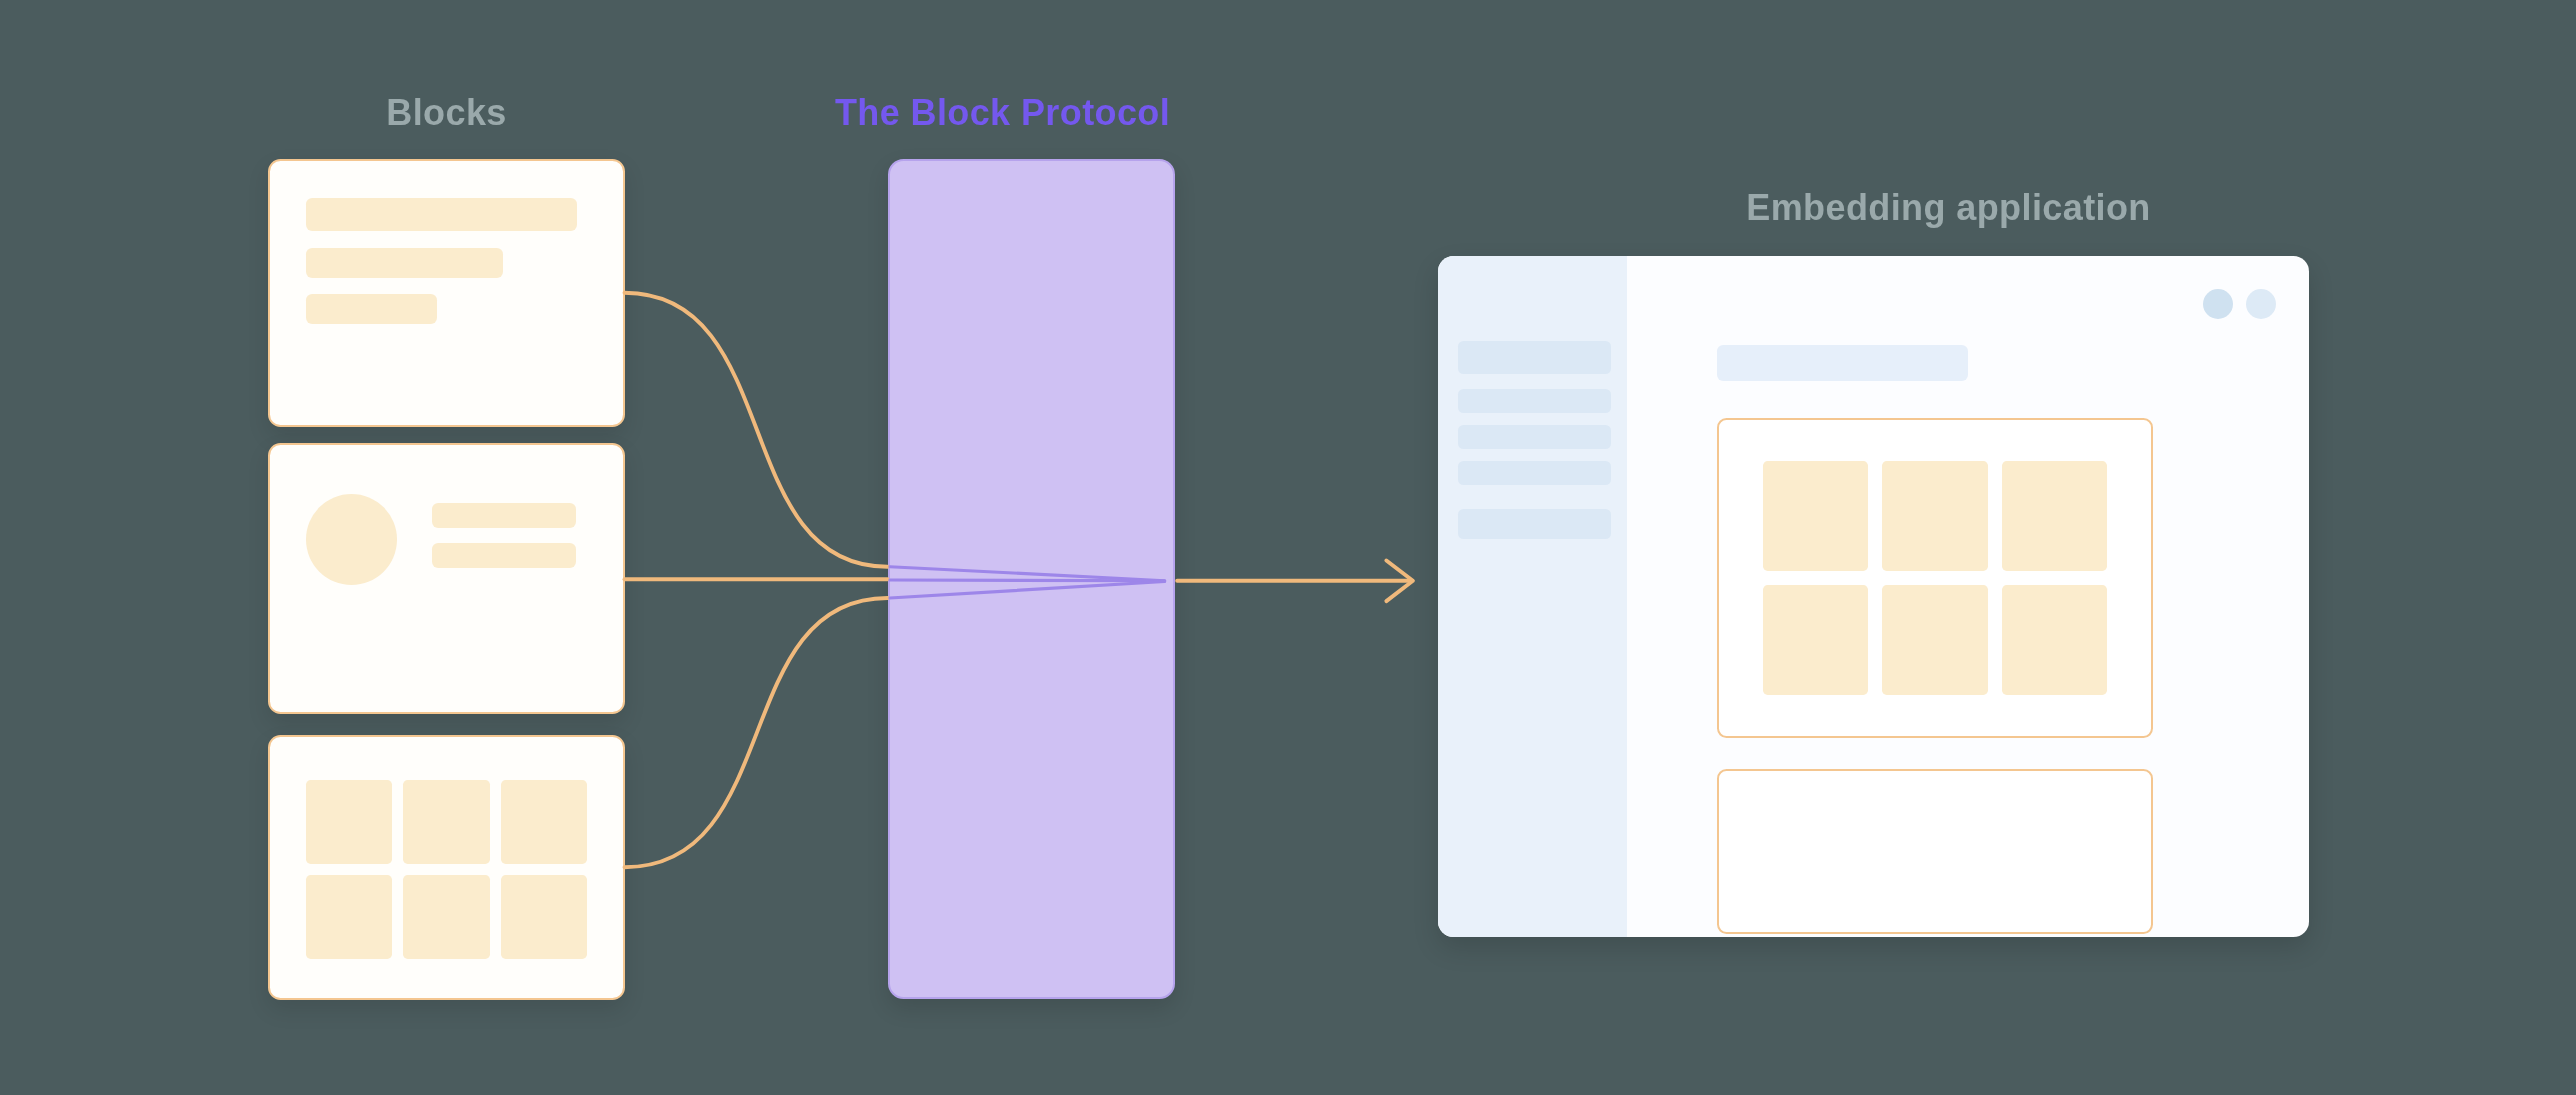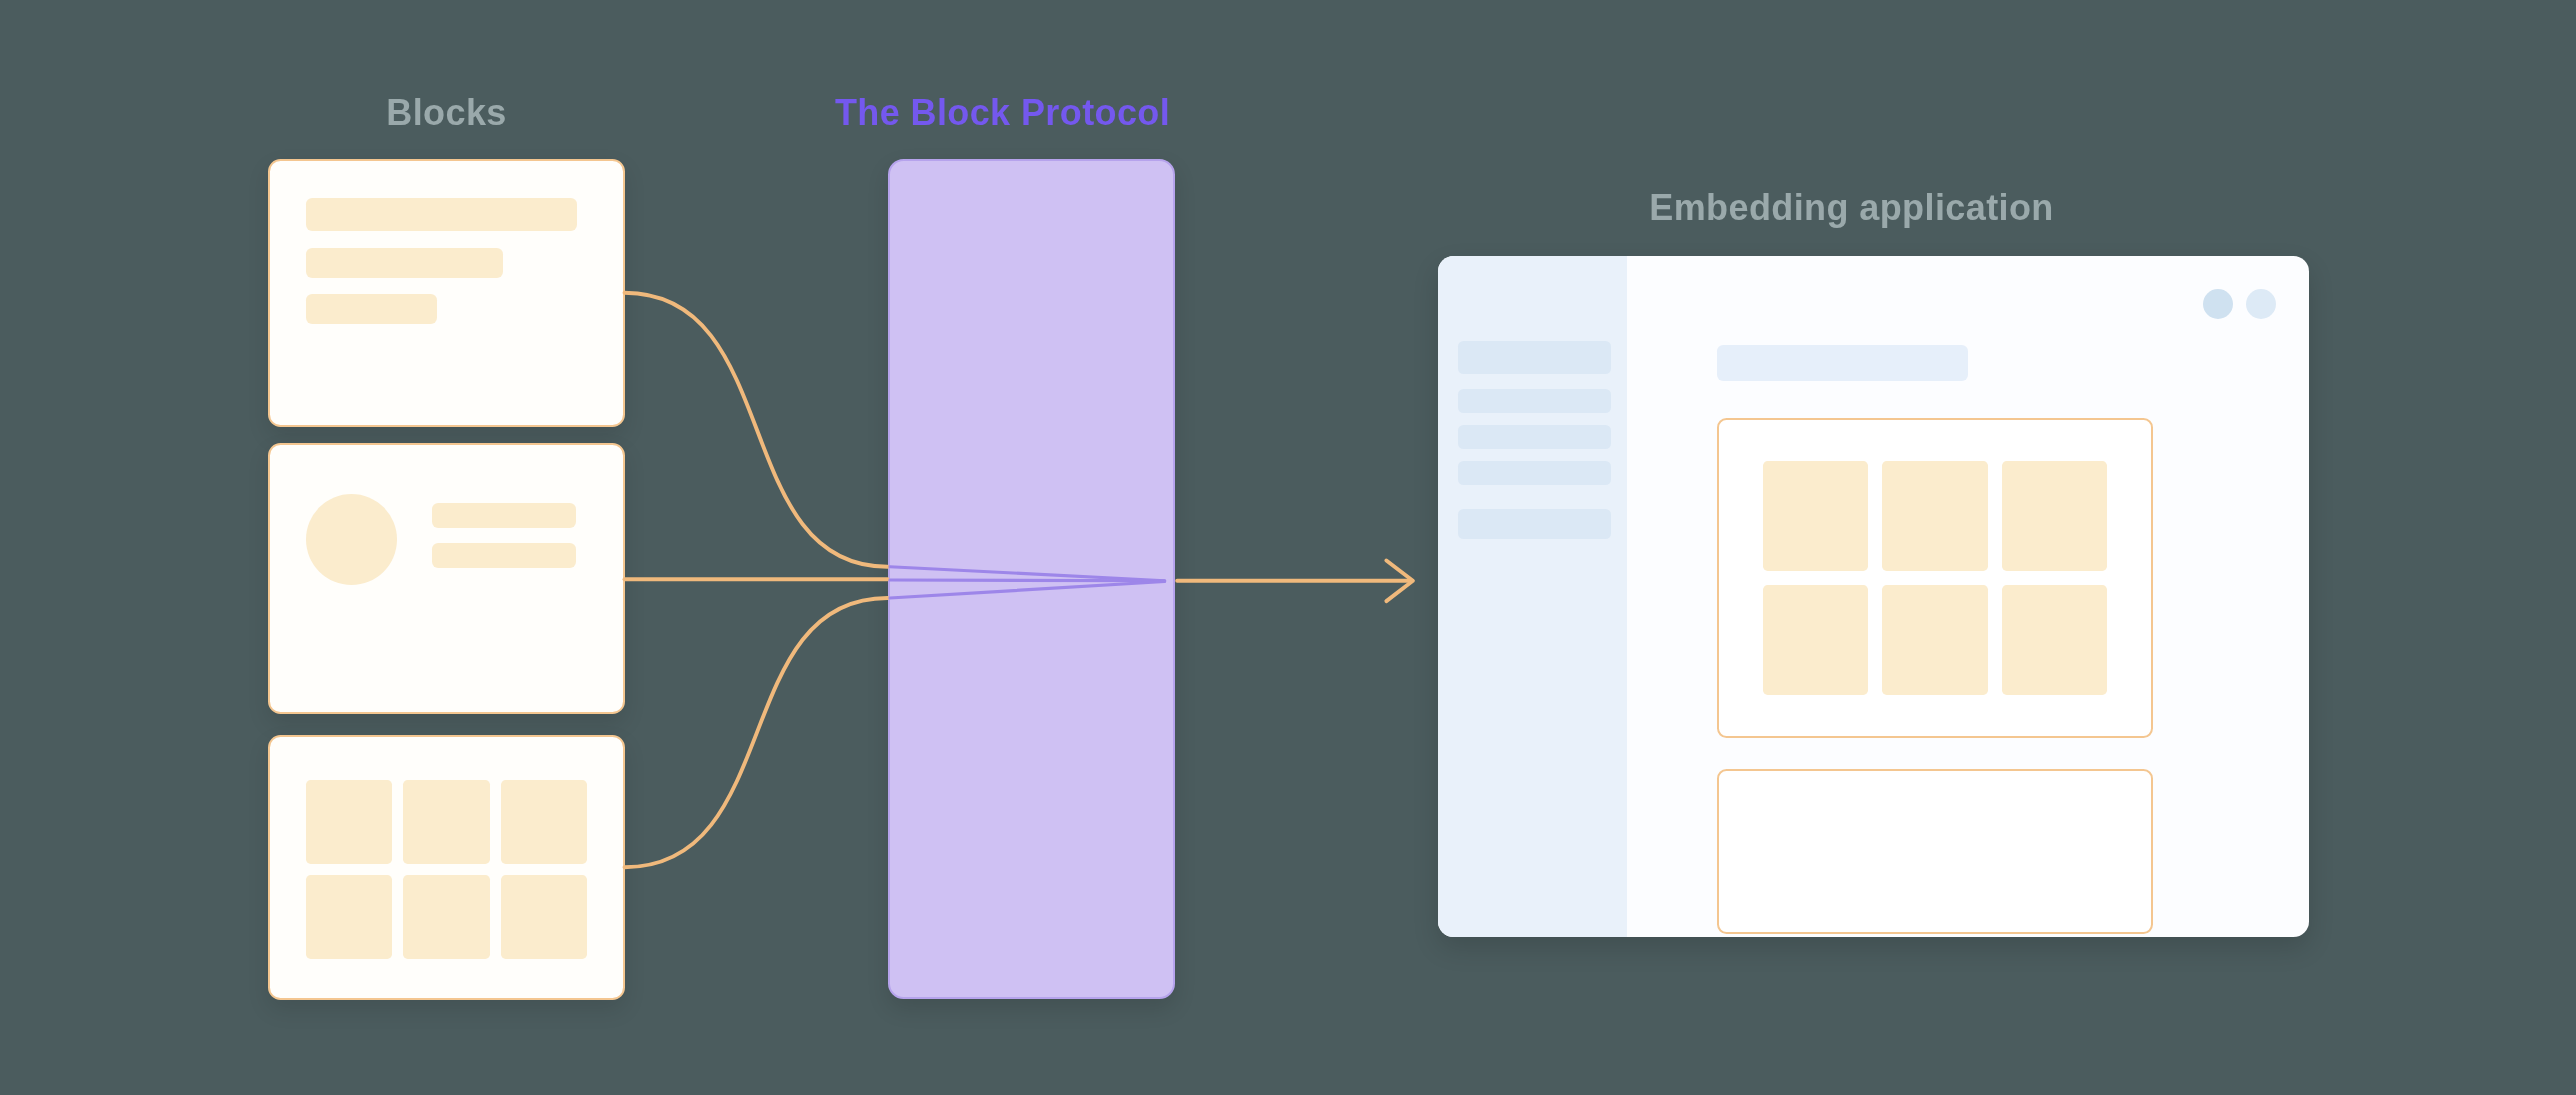--- a/index.html
+++ b/index.html
@@ -162,21 +162,21 @@
 </style>
 </head>
 <body>
 
 <div class="stage">
 
   <div class="label" style="left:268px; top:92px; width:357px;">Blocks</div>
 
   <div class="label protocol" style="left:781px; top:92px; width:443px;">The Block Protocol</div>
 
-  <div class="label" style="left:1416px; top:187px; width:871px;">Embedding application</div>
+  <div class="label" style="left:1513px; top:187px; width:871px;">Embedding application</div>
 
   <div class="card" style="left:268px; top:159px; width:357px; height:268px;">
     <div class="bar" style="left:36px; top:37px; width:271px; height:33px;"></div>
     <div class="bar" style="left:36px; top:87px; width:197px; height:30px;"></div>
     <div class="bar" style="left:36px; top:133px; width:131px; height:30px;"></div>
   </div>
 
   <div class="card" style="left:268px; top:443px; width:357px; height:271px;">
     <div class="circle" style="left:36px; top:49px; width:91px; height:91px;"></div>
     <div class="bar" style="left:162px; top:58px; width:144px; height:25px;"></div>

